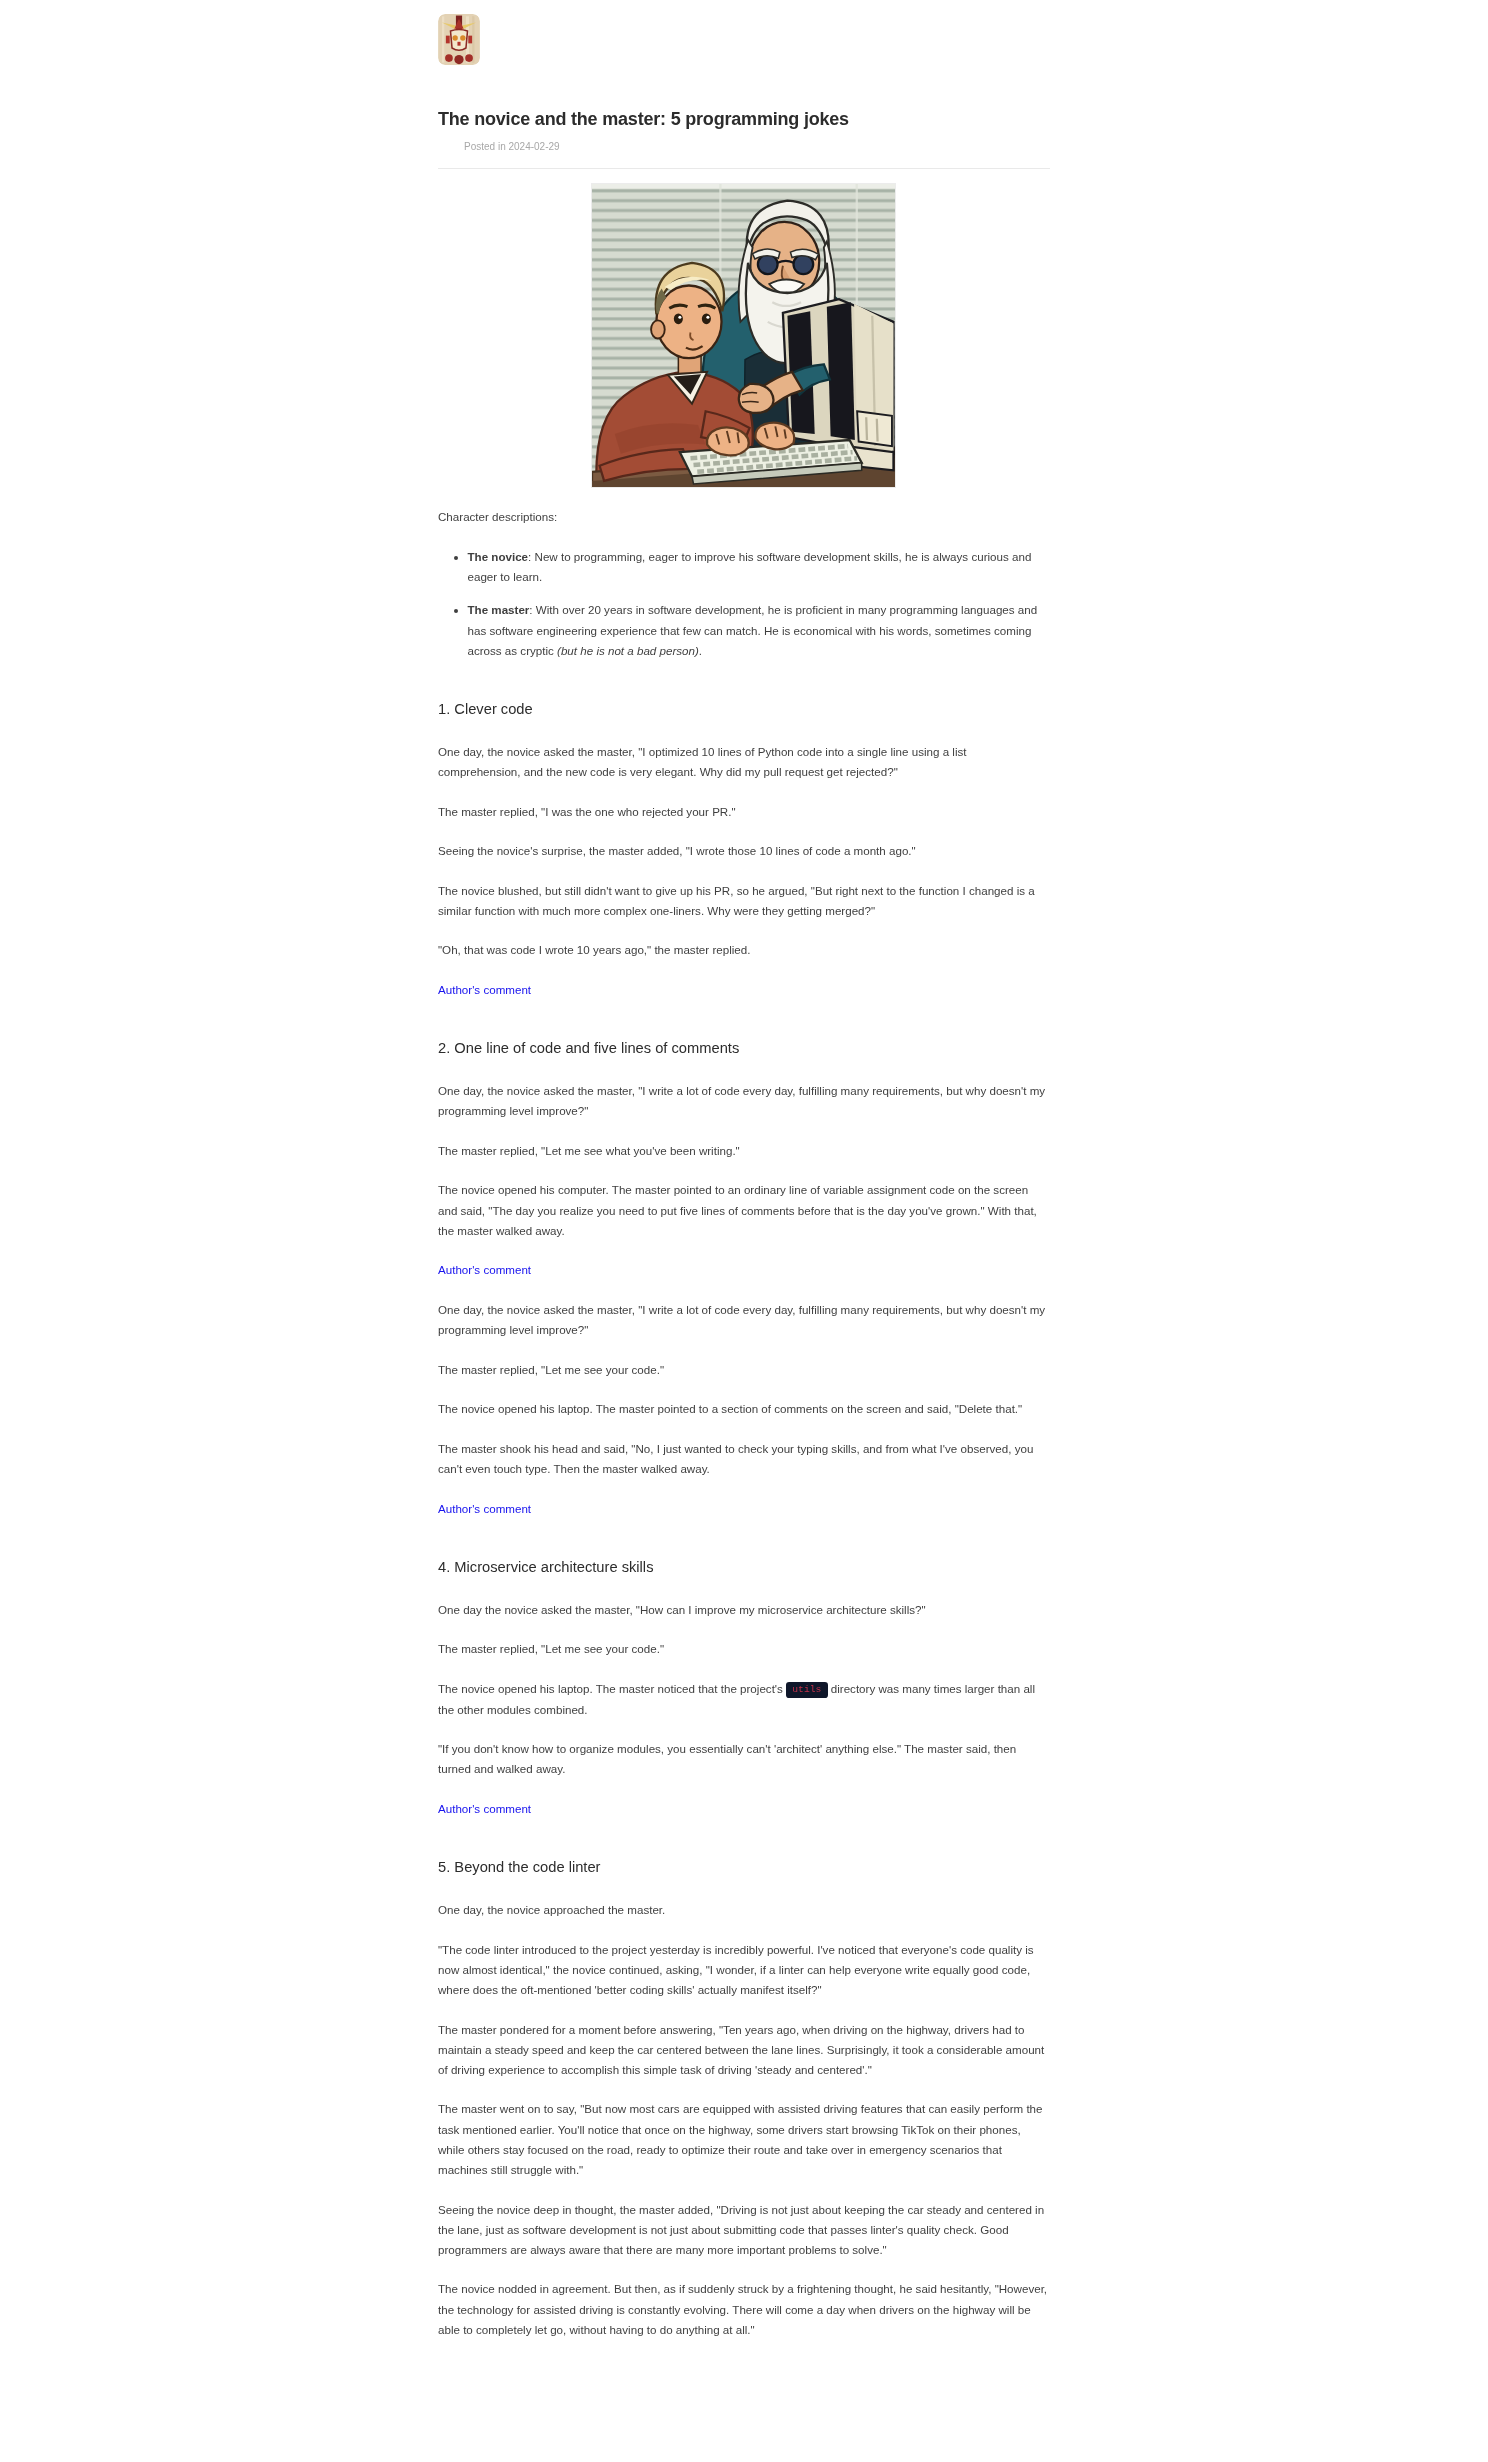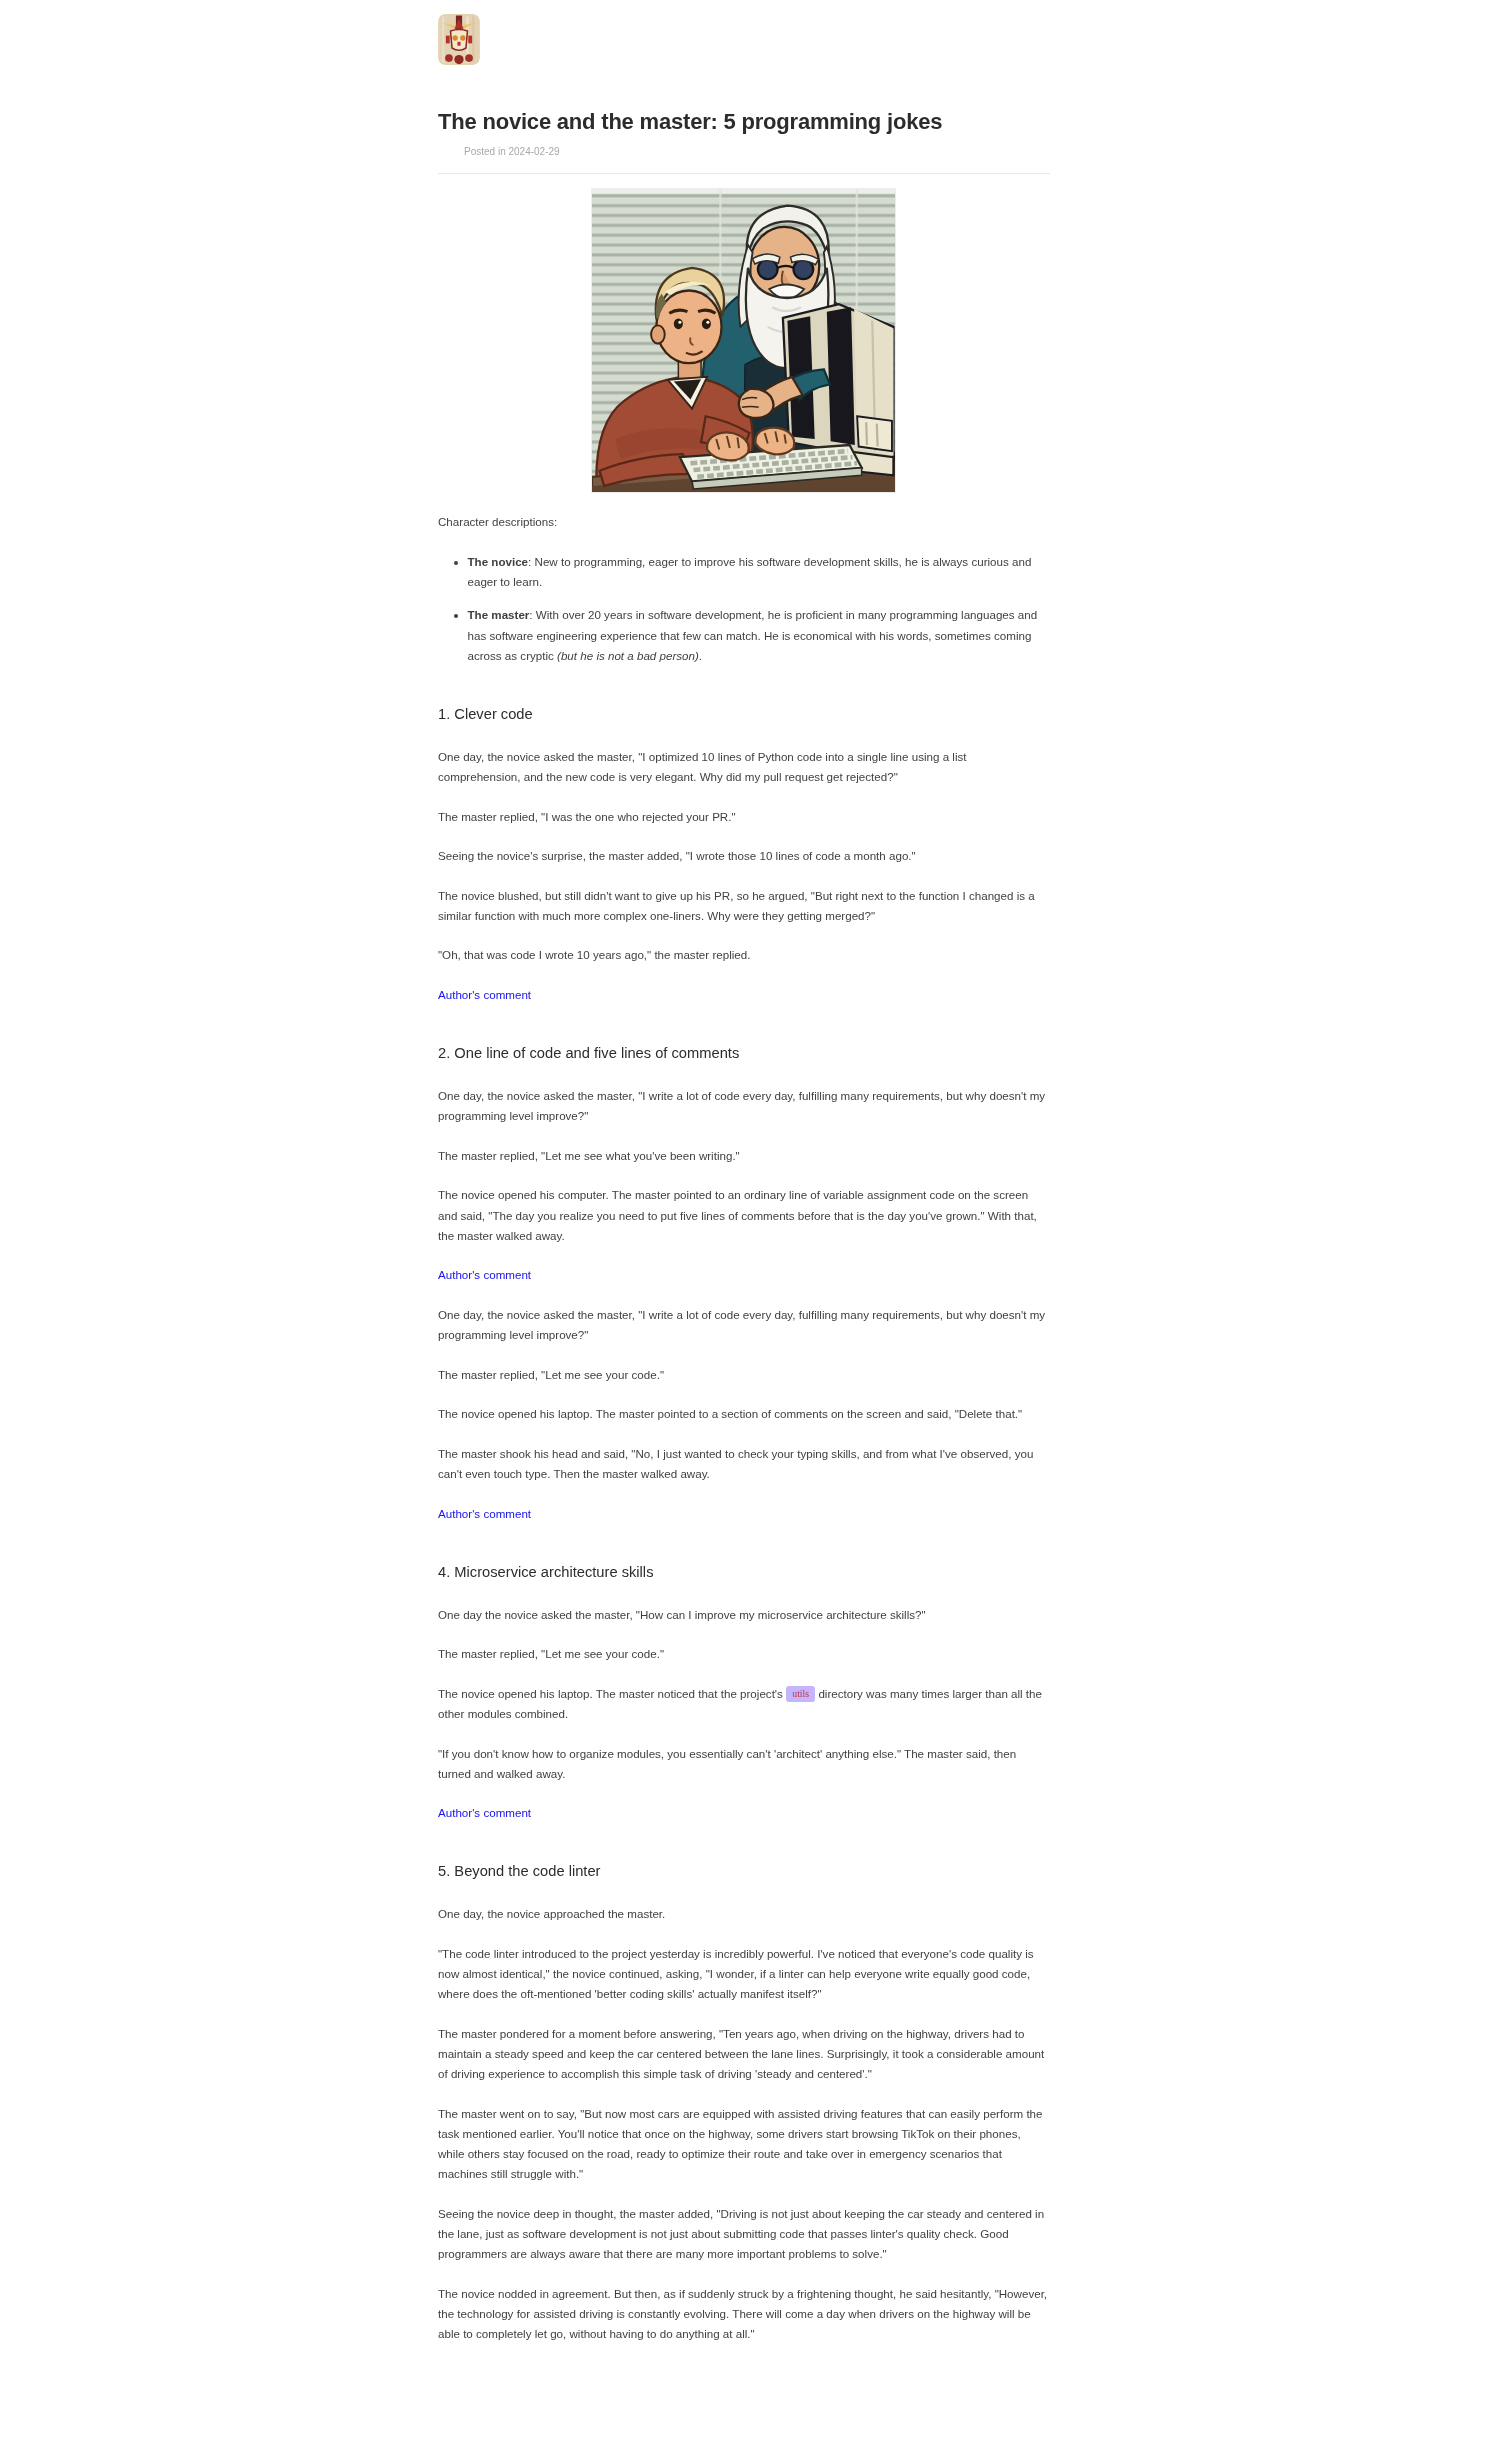--- a/index.html
+++ b/index.html
@@ -10,39 +10,39 @@
     line-height: 1.74;
     color: #3f3f3f;
     width: 1488px;
   }
   .container { width: 612px; margin: 0 auto; }
   header.site-header { padding-top: 14px; height: 65px; }
   a.logo { display: inline-block; width: 42px; height: 51px; border-radius: 7px; overflow: hidden; line-height: 0; }
   a.logo svg { display: block; }
 
   h1.post-title {
-    font-size: 22px; line-height: 1.25; color: #2c2c2c;
+    font-size: 18px; line-height: 1.25; color: #2c2c2c;
     margin: 43px 0 7.8px; font-weight: 700; letter-spacing: -0.2px;
   }
   p.post-meta { font-size: 10px; color: #a8a8a8; margin: 0 0 12.4px; padding-left: 26px; }
   hr.divider { border: none; border-top: 0.8px solid #e9e9e9; margin: 0; }
 
   figure.hero { margin: 14px auto 17px; width: 307px; }
   figure.hero svg { display: block; border: 0.8px solid #ececec; background: #fff; }
 
   main p { margin: 19.4px 0; }
   ul.characters { margin: 19.4px 0; padding-left: 29.5px; }
   ul.characters li { margin: 13px 0; }
   h3.section-title { font-size: 14.7px; color: #2c2c2c; margin: 36px 0 19.4px; font-weight: 400; }
 
   a.author-link { color: #1712ee; text-decoration: none; }
 
   code.inline {
-    font-family: Liberation Serif, serif;
-    font-size: 9.7px; color: #c0314a; background: #c4b5fd;
+    font-family: Liberation Mono, monospace;
+    font-size: 9.7px; color: #c0314a; background: #0f172a;
     padding: 2.3px 6.2px; border-radius: 3.1px; white-space: nowrap;
   }
 </style>
 </head>
 <body>
 
 <div class="page">
   <div class="container">
 
     <header class="site-header">

